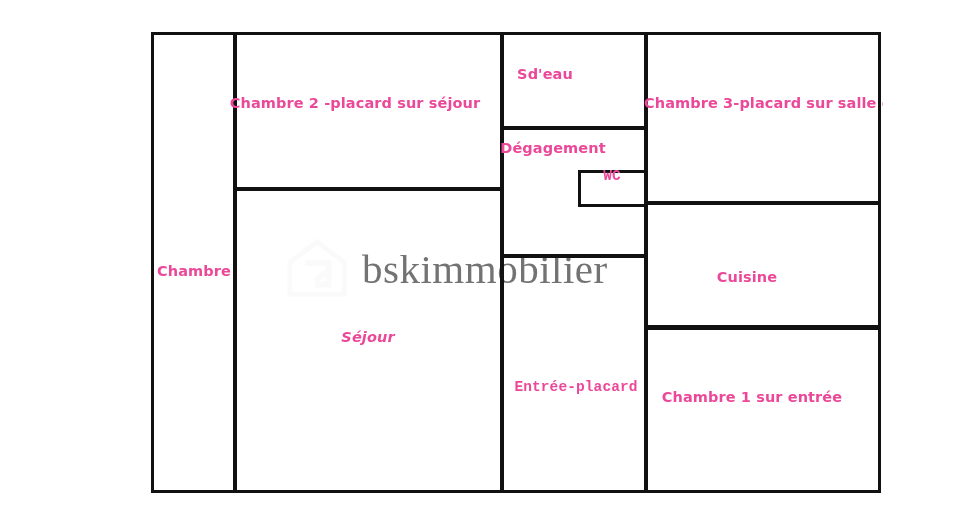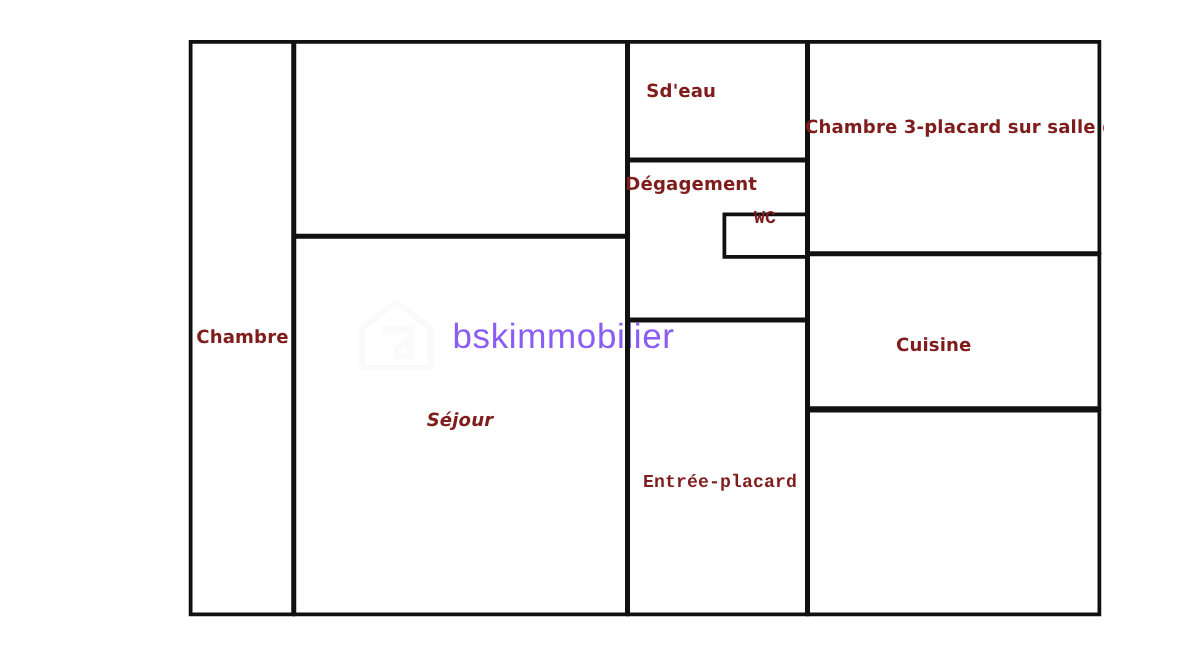--- a/index.html
+++ b/index.html
@@ -30,43 +30,43 @@
     gap: 14px;
     pointer-events: none;
     z-index: 1;
   }
   .watermark-logo {
     width: 62px;
     height: 62px;
     flex: 0 0 auto;
   }
   .watermark-text {
-    font-family: Liberation Sans, sans-serif;
-    font-size: 28px;
+    font-family: Liberation Serif, serif;
+    font-size: 41px;
     font-weight: 400;
     letter-spacing: 0.5px;
-    color: #8b5cf6;
+    color: #737373;
     white-space: nowrap;
     line-height: 1;
   }
   
   .room {
     position: absolute;
     box-sizing: border-box;
     border: 3px solid #111111;
     background: transparent;
     z-index: 3;
   }
   .room-label {
     position: absolute;
     z-index: 5;
     font-family: "DejaVu Sans", sans-serif;
     font-weight: 700;
     font-size: 14.5px;
-    color: #7f1d1d;
+    color: #ec4899;
     white-space: nowrap;
     letter-spacing: 0.1px;
     line-height: 1;
     transform: translate(-50%, -50%);
   }
   .label-clip {
     position: absolute;
     z-index: 5;
     overflow: hidden;
   }
@@ -105,31 +105,33 @@
   <div class="room" style="left:501px; top:255px; width:146px; height:238px;"></div>
 
   <div class="room" style="left:645px; top:32px; width:236px; height:172px;"></div>
 
   <div class="room" style="left:645px; top:202px; width:236px; height:126px;"></div>
 
   <div class="room" style="left:645px; top:327px; width:236px; height:166px;"></div>
 
   <span class="room-label" style="left:194px; top:271px;">Chambre</span>
 
+  <span class="room-label" style="left:355px; top:103px;">Chambre 2 -placard sur séjour</span>
 
   <span class="room-label" style="left:368px; top:337px;font-style:italic;">Séjour</span>
 
   <span class="room-label" style="left:545px; top:74px;">Sd'eau</span>
 
   <span class="room-label" style="left:553px; top:148px;">Dégagement</span>
 
   <span class="room-label" style="left:612px; top:176px;font-family:Liberation Mono, monospace;">WC</span>
 
   <span class="room-label" style="left:576px; top:387px;font-family:Liberation Mono, monospace;">Entrée-placard</span>
 
   <div class="label-clip" style="left:644px; top:82px; width:239px; height:42px;">
     <span class="room-label">Chambre 3-placard sur salle d'eau</span>
   </div>
 
   <span class="room-label" style="left:734px; top:277px;margin-left:13px;">Cuisine</span>
 
+  <span class="room-label" style="left:752px; top:397px;">Chambre 1 sur entrée</span>
 
 </div>
 
 </body></html>

